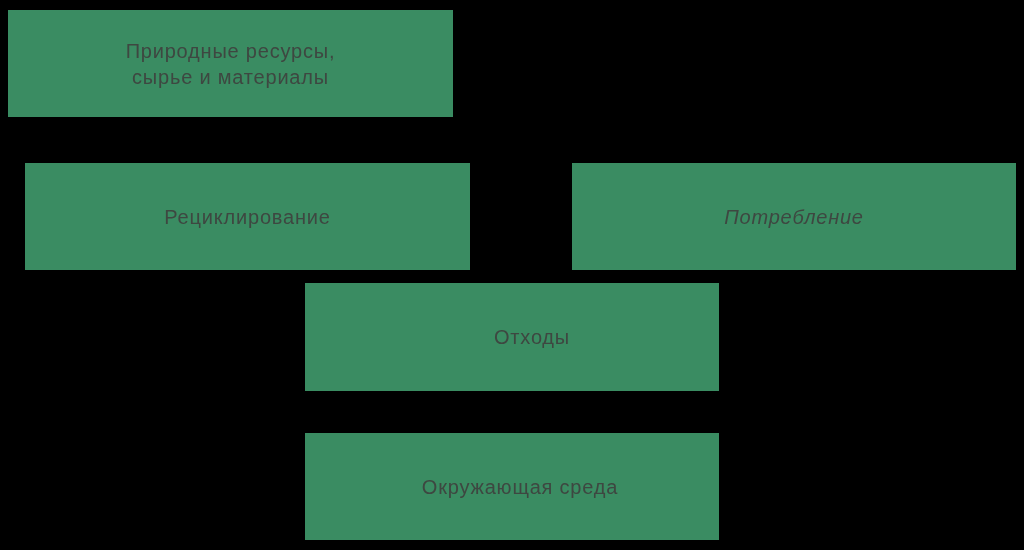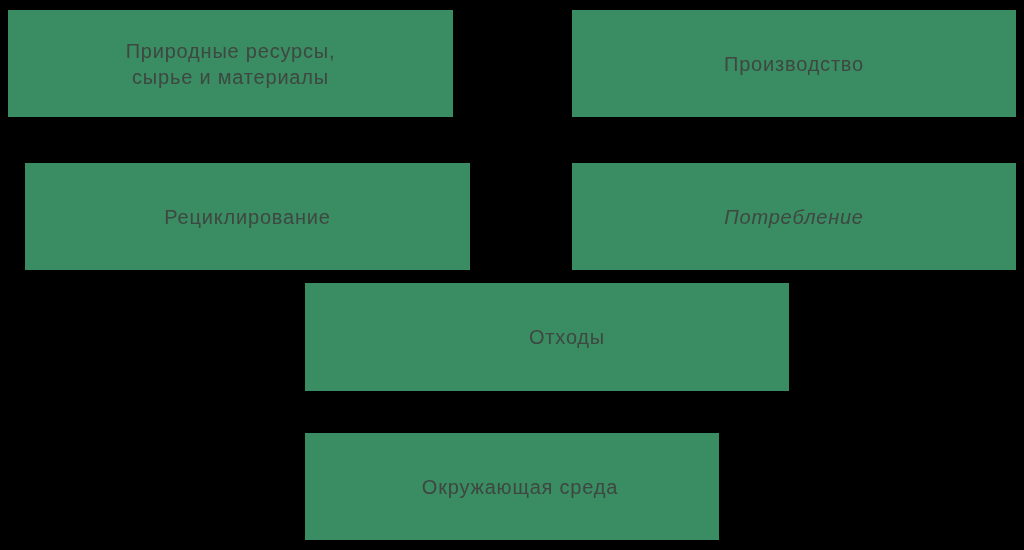--- a/index.html
+++ b/index.html
@@ -27,36 +27,33 @@
     font-size:20px;
     line-height:26px;
     letter-spacing:0.8px;
     white-space:pre-line;
   }
   
   .node-natural-resources{left:8px;  top:10px;  width:445px;height:107px;}
   .node-production       {left:572px;top:10px;  width:444px;height:107px;}
   .node-recycling        {left:25px;  top:163px; width:445px;height:107px;}
   .node-consumption      {left:572px;top:163px; width:444px;height:107px;font-style:italic;}
-  .node-waste            {left:305px;top:283px; width:484px;height:108px;padding-left:40px;}
+  .node-waste            {left:305px;top:283px; width:414px;height:108px;padding-left:40px;}
   .node-environment      {left:305px;top:433px; width:414px;height:107px;padding-left:16px;}
 </style>
 </head>
 <body>
 
 <div class="stage">
 
   <div class="node node-natural-resources">
     <span class="node-label">Природные ресурсы,
 сырье и материалы</span>
   </div>
 
-  <div class="node node-production">
-    <span class="node-label">Производство</span>
-  </div>
 
   <div class="node node-recycling">
     <span class="node-label">Рециклирование</span>
   </div>
 
   <div class="node node-consumption">
     <span class="node-label">Потребление</span>
   </div>
 
   <div class="node node-waste">

